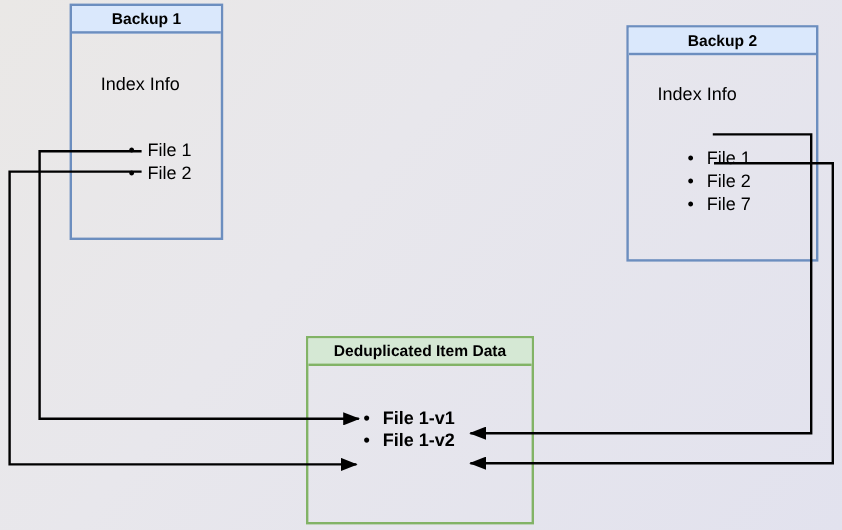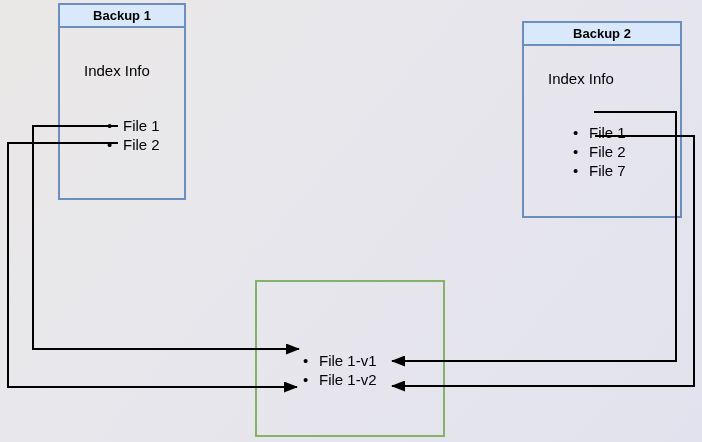--- a/index.html
+++ b/index.html
@@ -56,21 +56,21 @@
   }
   #backup1 { left: 58px;  top: 3px;   width: 128px; height: 197px; }
   #backup2 { left: 474px; top: 21px;   width: 160px; height: 197px; margin-left: 48px; }
   #dedup   { left: 255px; top: 280px; width: 190px; height: 157px; }
 
   #backup1 .node-label { left: 24px; top: 57px; }
   #backup2 .node-label { left: 24px; top: 47px; }
 
   #backup1 ul.file-list { left: 47px; top: 111px; --row-h: 19px; }
   #backup2 ul.file-list { left: 49px; top: 100px; --row-h: 19px; }
-  #dedup   ul.file-list { left: 46px; top: 70px;  --row-h: 18.5px; }
+  #dedup   ul.file-list { left: 46px; top: 58px; font-weight: bold;  --row-h: 18.5px; }
 
   svg.arrow-layer {
     position: absolute;
     left: 0; top: 0;
     width: 702px;
     height: 442px;
     pointer-events: none;
   }
   .arrow-line {
     fill: none;
@@ -97,20 +97,21 @@
     <div class="node-header">Backup 2</div>
     <div class="node-label">Index Info</div>
     <ul class="file-list">
       <li>File 1</li>
       <li>File 2</li>
       <li>File 7</li>
     </ul>
   </div>
 
   <div class="node green" id="dedup">
+    <div class="node-header">Deduplicated Item Data</div>
     <ul class="file-list">
       <li>File 1-v1</li>
       <li>File 1-v2</li>
     </ul>
   </div>
 
   <svg class="arrow-layer" viewBox="0 0 702 442">
     <defs>
       <marker id="arrowhead" markerUnits="userSpaceOnUse" markerWidth="14" markerHeight="11" refX="13" refY="5.5" orient="auto">
         <path class="arrow-head" d="M0,0 L14,5.5 L0,11 Z"></path>

